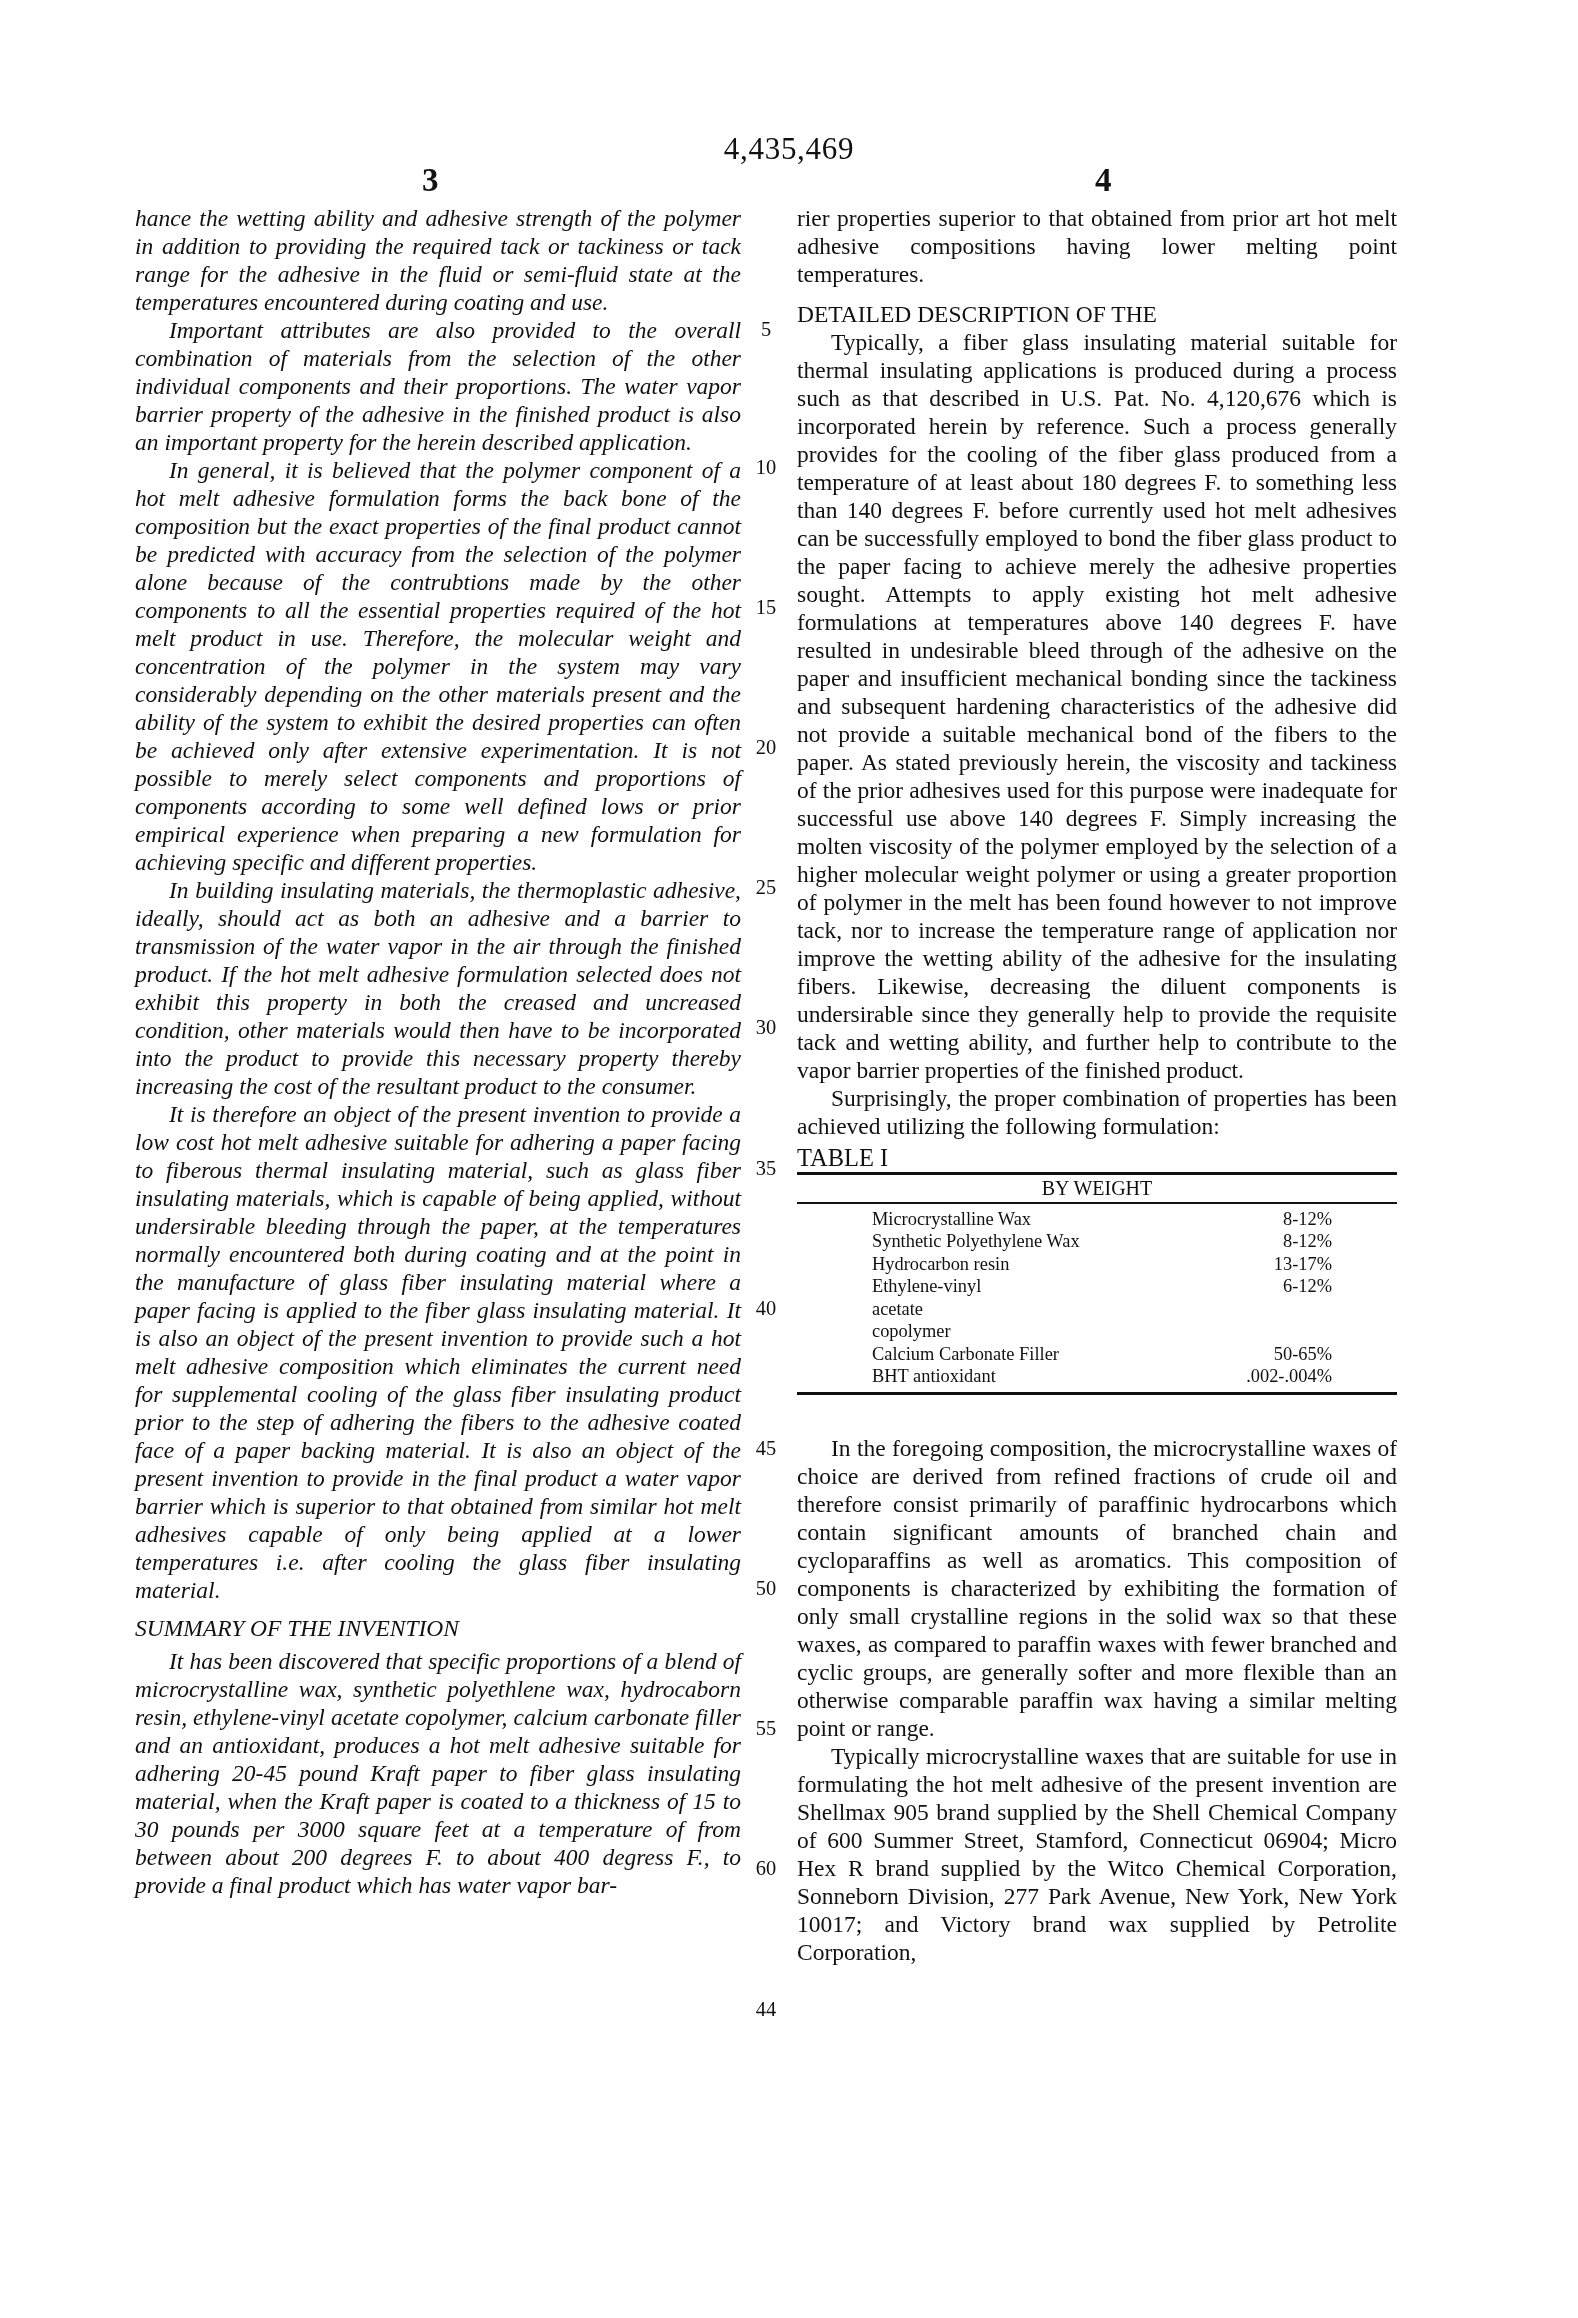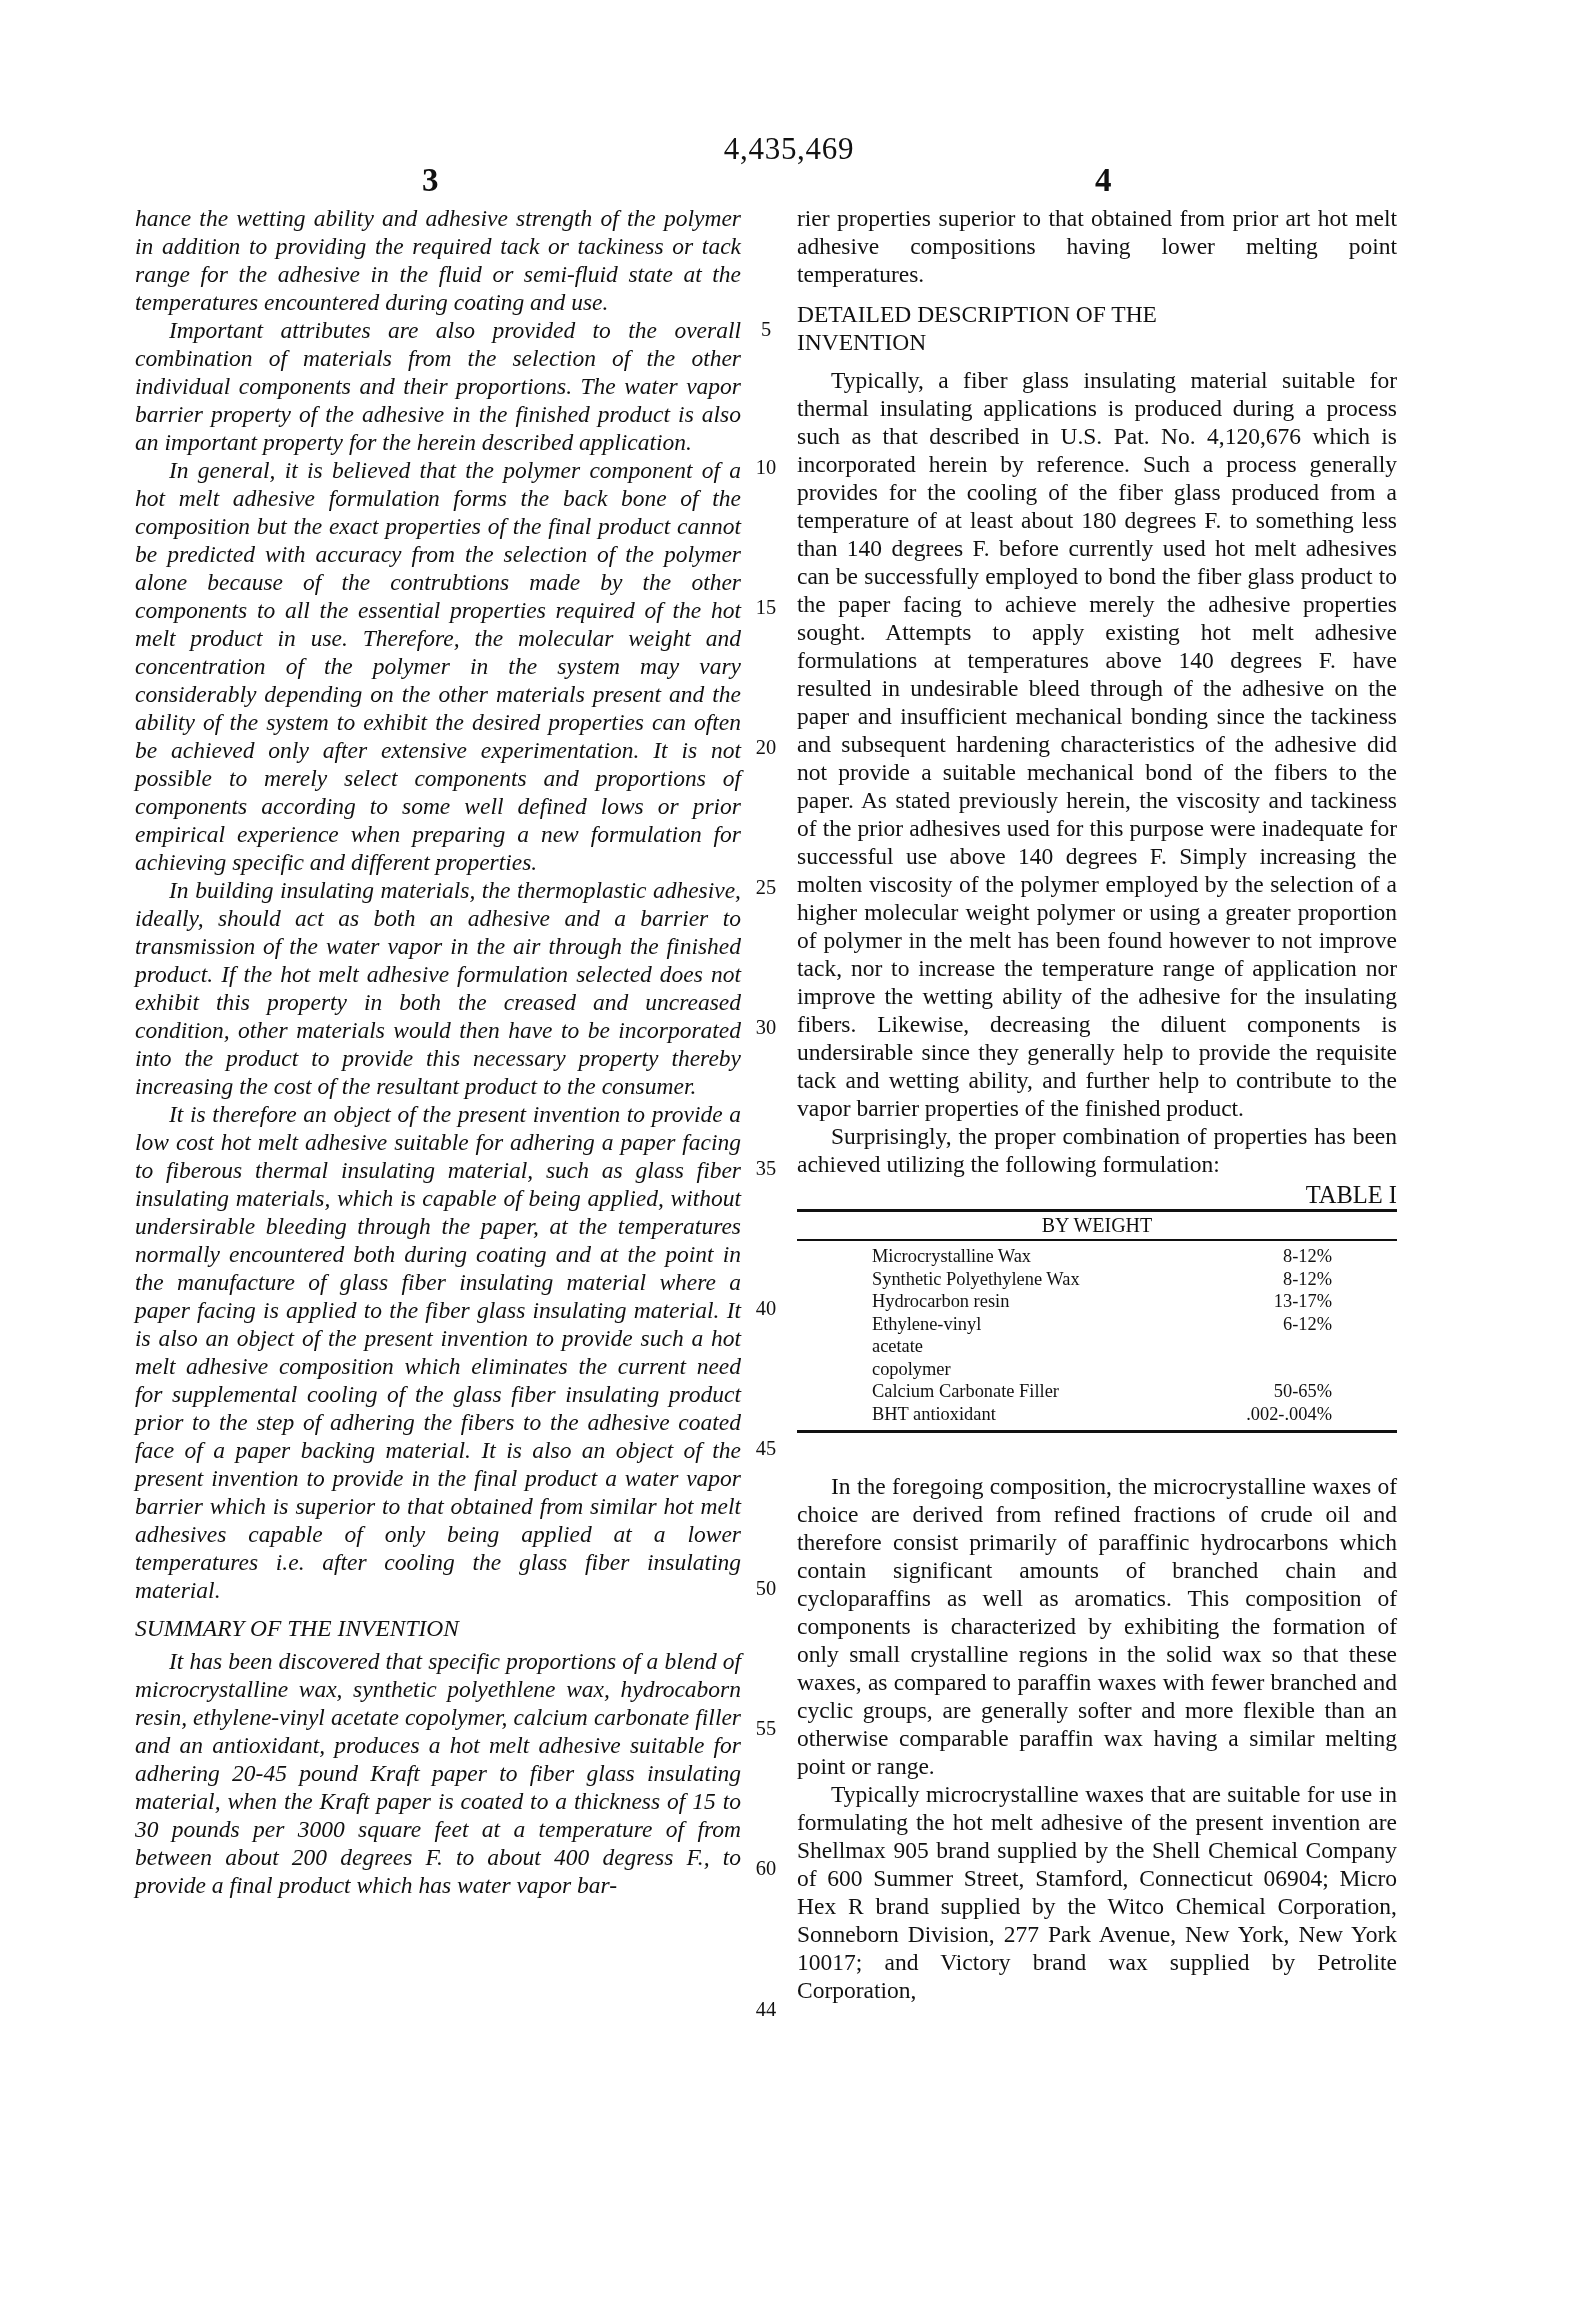--- a/index.html
+++ b/index.html
@@ -8,21 +8,21 @@
   .patno { position: absolute; top: 131px; left: 0; width: 1578px; text-align: center;
            font-size: 31px; letter-spacing: 0.7px; }
   .colnum { position: absolute; top: 162px; font-size: 33px; font-weight: bold; }
   .col { position: absolute; top: 204px; font-size: 23.5px; line-height: 28px; text-align: justify; }
   .col p { margin: 0; text-indent: 0; }
   .col p.ind { text-indent: 34px; }
   .col .h { text-align: left; text-indent: 0; margin: 0; }
   .gutter { position: absolute; left: 742px; width: 48px; font-size: 20.4px; text-align: center; }
   table.t1 { width: 100%; border-collapse: collapse; font-size: 18.4px; line-height: 22.5px; }
   .t1wrap { margin: 2.7px 0 0 0; }
-  .tt { text-align: right; font-size: 24.5px; line-height: 29px; margin-top: 2.7px; }
+  .tt { text-align: left; font-size: 24.5px; line-height: 29px; margin-top: 2.7px; }
   .rule { border-top: 3.4px solid #111; }
   .bw { text-align: center; font-size: 20px; line-height: 27px; }
   .t1 td { padding: 0; vertical-align: top; }
   .t1 td.n { padding-left: 75px; }
   .t1 td.v { text-align: right; padding-right: 65px; white-space: nowrap; }
 </style>
 </head>
 <body>
 
 <div class="patno">4,435,469</div>
@@ -51,21 +51,20 @@
   <div class="gutter" style="top:1437px;">45</div>
   <div class="gutter" style="top:1577px;">50</div>
   <div class="gutter" style="top:1717px;">55</div>
   <div class="gutter" style="top:1857px;">60</div>
   <div class="gutter" style="top:1998px;">44</div>
 </div>
 
 <div class="col" style="left:797px; width:600px;">
   <p>rier properties superior to that obtained from prior art hot melt adhesive compositions having lower melting point temperatures.</p>
   <p class="h" style="margin-top:12.2px;">DETAILED DESCRIPTION OF THE</p>
-  <p class="h" style="margin-bottom:9.5px;">INVENTION</p>
   <p class="ind">Typically, a fiber glass insulating material suitable for thermal insulating applications is produced during a process such as that described in U.S. Pat. No. 4,120,676 which is incorporated herein by reference. Such a process generally provides for the cooling of the fiber glass produced from a temperature of at least about 180 degrees F. to something less than 140 degrees F. before currently used hot melt adhesives can be successfully employed to bond the fiber glass product to the paper facing to achieve merely the adhesive properties sought. Attempts to apply existing hot melt adhesive formulations at temperatures above 140 degrees F. have resulted in undesirable bleed through of the adhesive on the paper and insufficient mechanical bonding since the tackiness and subsequent hardening characteristics of the adhesive did not provide a suitable mechanical bond of the fibers to the paper. As stated previously herein, the viscosity and tackiness of the prior adhesives used for this purpose were inadequate for successful use above 140 degrees F. Simply increasing the molten viscosity of the polymer employed by the selection of a higher molecular weight polymer or using a greater proportion of polymer in the melt has been found however to not improve tack, nor to increase the temperature range of application nor improve the wetting ability of the adhesive for the insulating fibers. Likewise, decreasing the diluent components is undersirable since they generally help to provide the requisite tack and wetting ability, and further help to contribute to the vapor barrier properties of the finished product.</p>
   <p class="ind">Surprisingly, the proper combination of properties has been achieved utilizing the following formulation:</p>
 
   <div class="t1wrap">
     <div class="tt">TABLE I</div>
     <div class="rule"></div>
     <div class="bw">BY WEIGHT</div>
     <div class="rule" style="border-top-width:2.7px; margin-bottom:4.1px;"></div>
     <table class="t1">
       <tbody>

